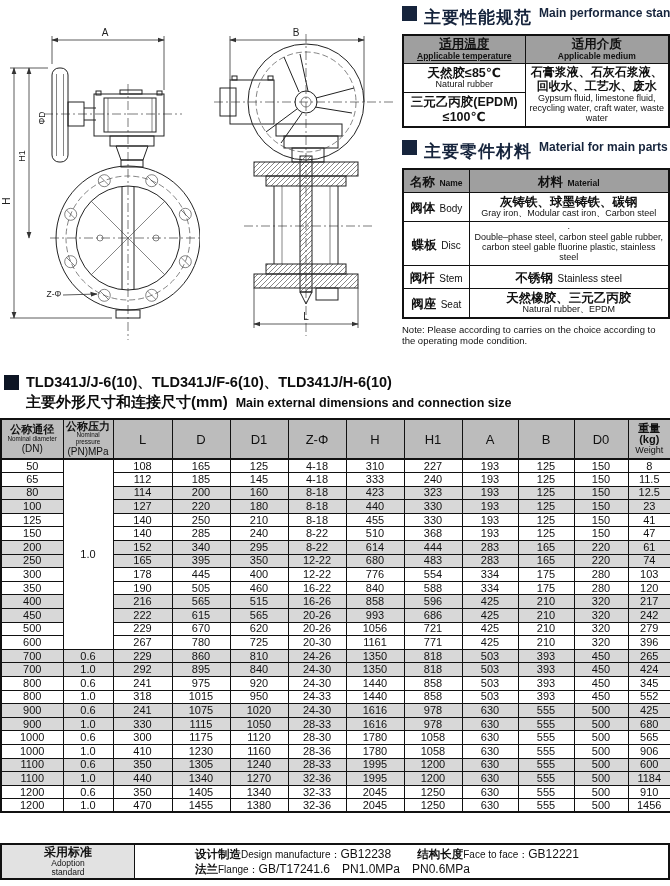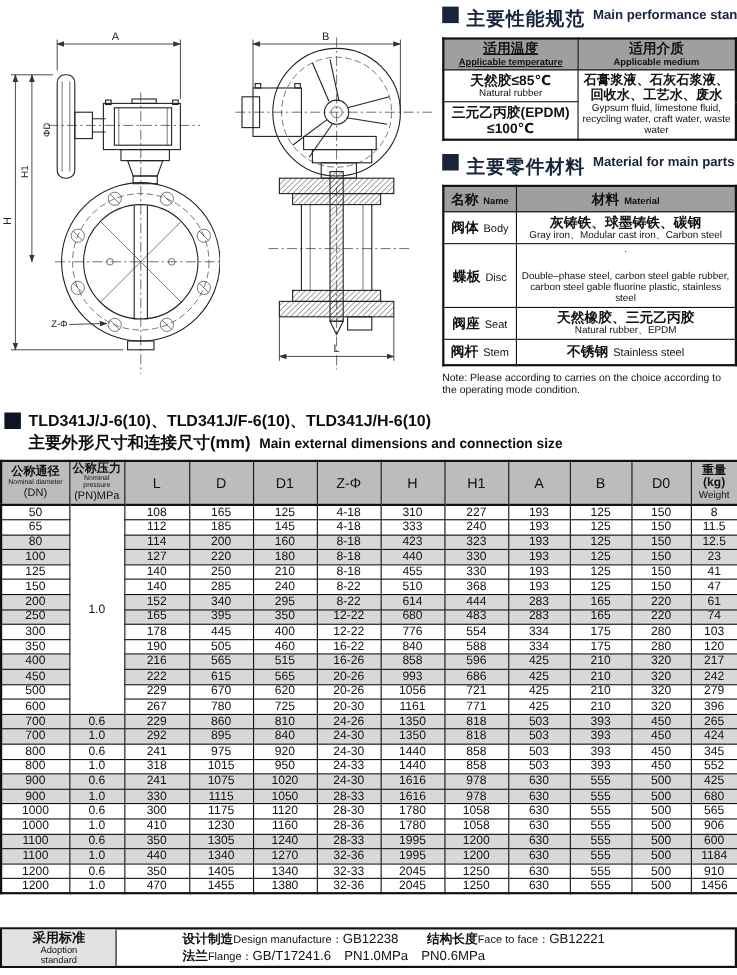--- a/index.html
+++ b/index.html
@@ -24,21 +24,21 @@
   table.small th { background:#9f9f9f; }
   .th-cn { font-size:12.5px; font-weight:bold; line-height:1.1; }
   .th-en { font-size:8.5px; font-weight:bold; line-height:1.1; }
   .cell-cn { font-size:12.5px; font-weight:bold; line-height:1.15; }
   .cell-en { font-size:9px; line-height:1.1; }
   .perf-table { margin-bottom:12px; }
   .perf-table .temp-col { width:122px;text-decoration:underline; }
   .mat-table .name-col { width:66px; }
   .mat-table td { padding:3px 2px; }
   .inline-en { font-size:10px; font-weight:normal;margin-top:24px; }
-  .disc-cell .cell-en { display:block; margin-top:14px; }
+  .disc-cell .cell-en { display:block; }
   .disc-dot { font-size:9px; line-height:1; }
 
   .note { margin-top:6px; }
   .note .cn { font-size:12.5px; font-weight:bold; line-height:1.25; }
   .note .en { font-size:9.5px; line-height:1.15; }
 
   
   .dim-heading { position:absolute; left:4px; top:373px; width:662px; color:#0d0d0d; }
   .dim-heading .line1 { display:flex; align-items:center; gap:7px; }
   .dim-heading .models { font-size:14.5px; font-weight:bold; }
@@ -54,21 +54,21 @@
   .dim-table thead .letter { font-size:13px; }
   .h2cn { font-size:11px; font-weight:bold; line-height:1.05; }
   .h2en { font-size:6.3px; line-height:1.1; }
   .h2sub { font-size:10px; line-height:1.1; }
   .dim-table tbody td { height:13.6px; font-size:11px; line-height:1; padding:0; background:#fff; }
   .dim-table tbody tr.shaded td { background:#d8d8d8; }
   .dim-table tbody td.pn-merged { background:#fff; }
 
   
   .footer { position:absolute; left:0; top:843px; width:670px; height:37px; border:2px solid #111; display:flex; }
-  .footer-label { width:104px; border-right:1px solid #111; background:#e2e2e2; display:flex;
+  .footer-label { width:133px; border-right:1px solid #111; background:#e2e2e2; display:flex;
     flex-direction:column; align-items:center; justify-content:center; line-height:1.05; }
   .footer-label .cn { font-size:12px; font-weight:bold; }
   .footer-label .en { font-size:8.5px; }
   .footer-body { flex:1; display:flex; flex-direction:column; justify-content:center; padding-left:60px; }
   .footer-line { font-size:11.5px; line-height:1.25; white-space:nowrap; }
   .f-cn { font-weight:bold; font-size:11.5px; }
   .f-en { font-size:10px; }
   .f-val { font-size:12px; }
   .f-gap { display:inline-block; width:26px; }
 
@@ -295,36 +295,36 @@
           <span class="cell-cn">蝶板</span>
           <span class="inline-en">Disc</span>
         </td>
         <td class="disc-cell">
           <div class="disc-dot">·</div>
           <div class="cell-en">Double–phase steel, carbon steel gable rubber, carbon steel gable fluorine plastic, stainless steel</div>
         </td>
       </tr>
       <tr>
         <td>
+          <span class="cell-cn">阀杆</span>
+          <span class="inline-en">Stem</span>
+        </td>
+        <td>
+          <span class="cell-cn">不锈钢</span>
+          <span class="inline-en">Stainless steel</span>
+        </td>
+      </tr>
+      <tr>
+        <td>
           <span class="cell-cn">阀座</span>
           <span class="inline-en">Seat</span>
         </td>
         <td>
           <div class="cell-cn">天然橡胶、三元乙丙胶</div>
           <div class="cell-en">Natural rubber、EPDM</div>
-        </td>
-      </tr>
-      <tr>
-        <td>
-          <span class="cell-cn">阀杆</span>
-          <span class="inline-en">Stem</span>
-        </td>
-        <td>
-          <span class="cell-cn">不锈钢</span>
-          <span class="inline-en">Stainless steel</span>
         </td>
       </tr>
     </tbody>
       </table>
 
     <div class="note">
       <div class="en">Note: Please according to carries on the choice according to the operating mode condition.</div>
     </div>
   </div>
 

